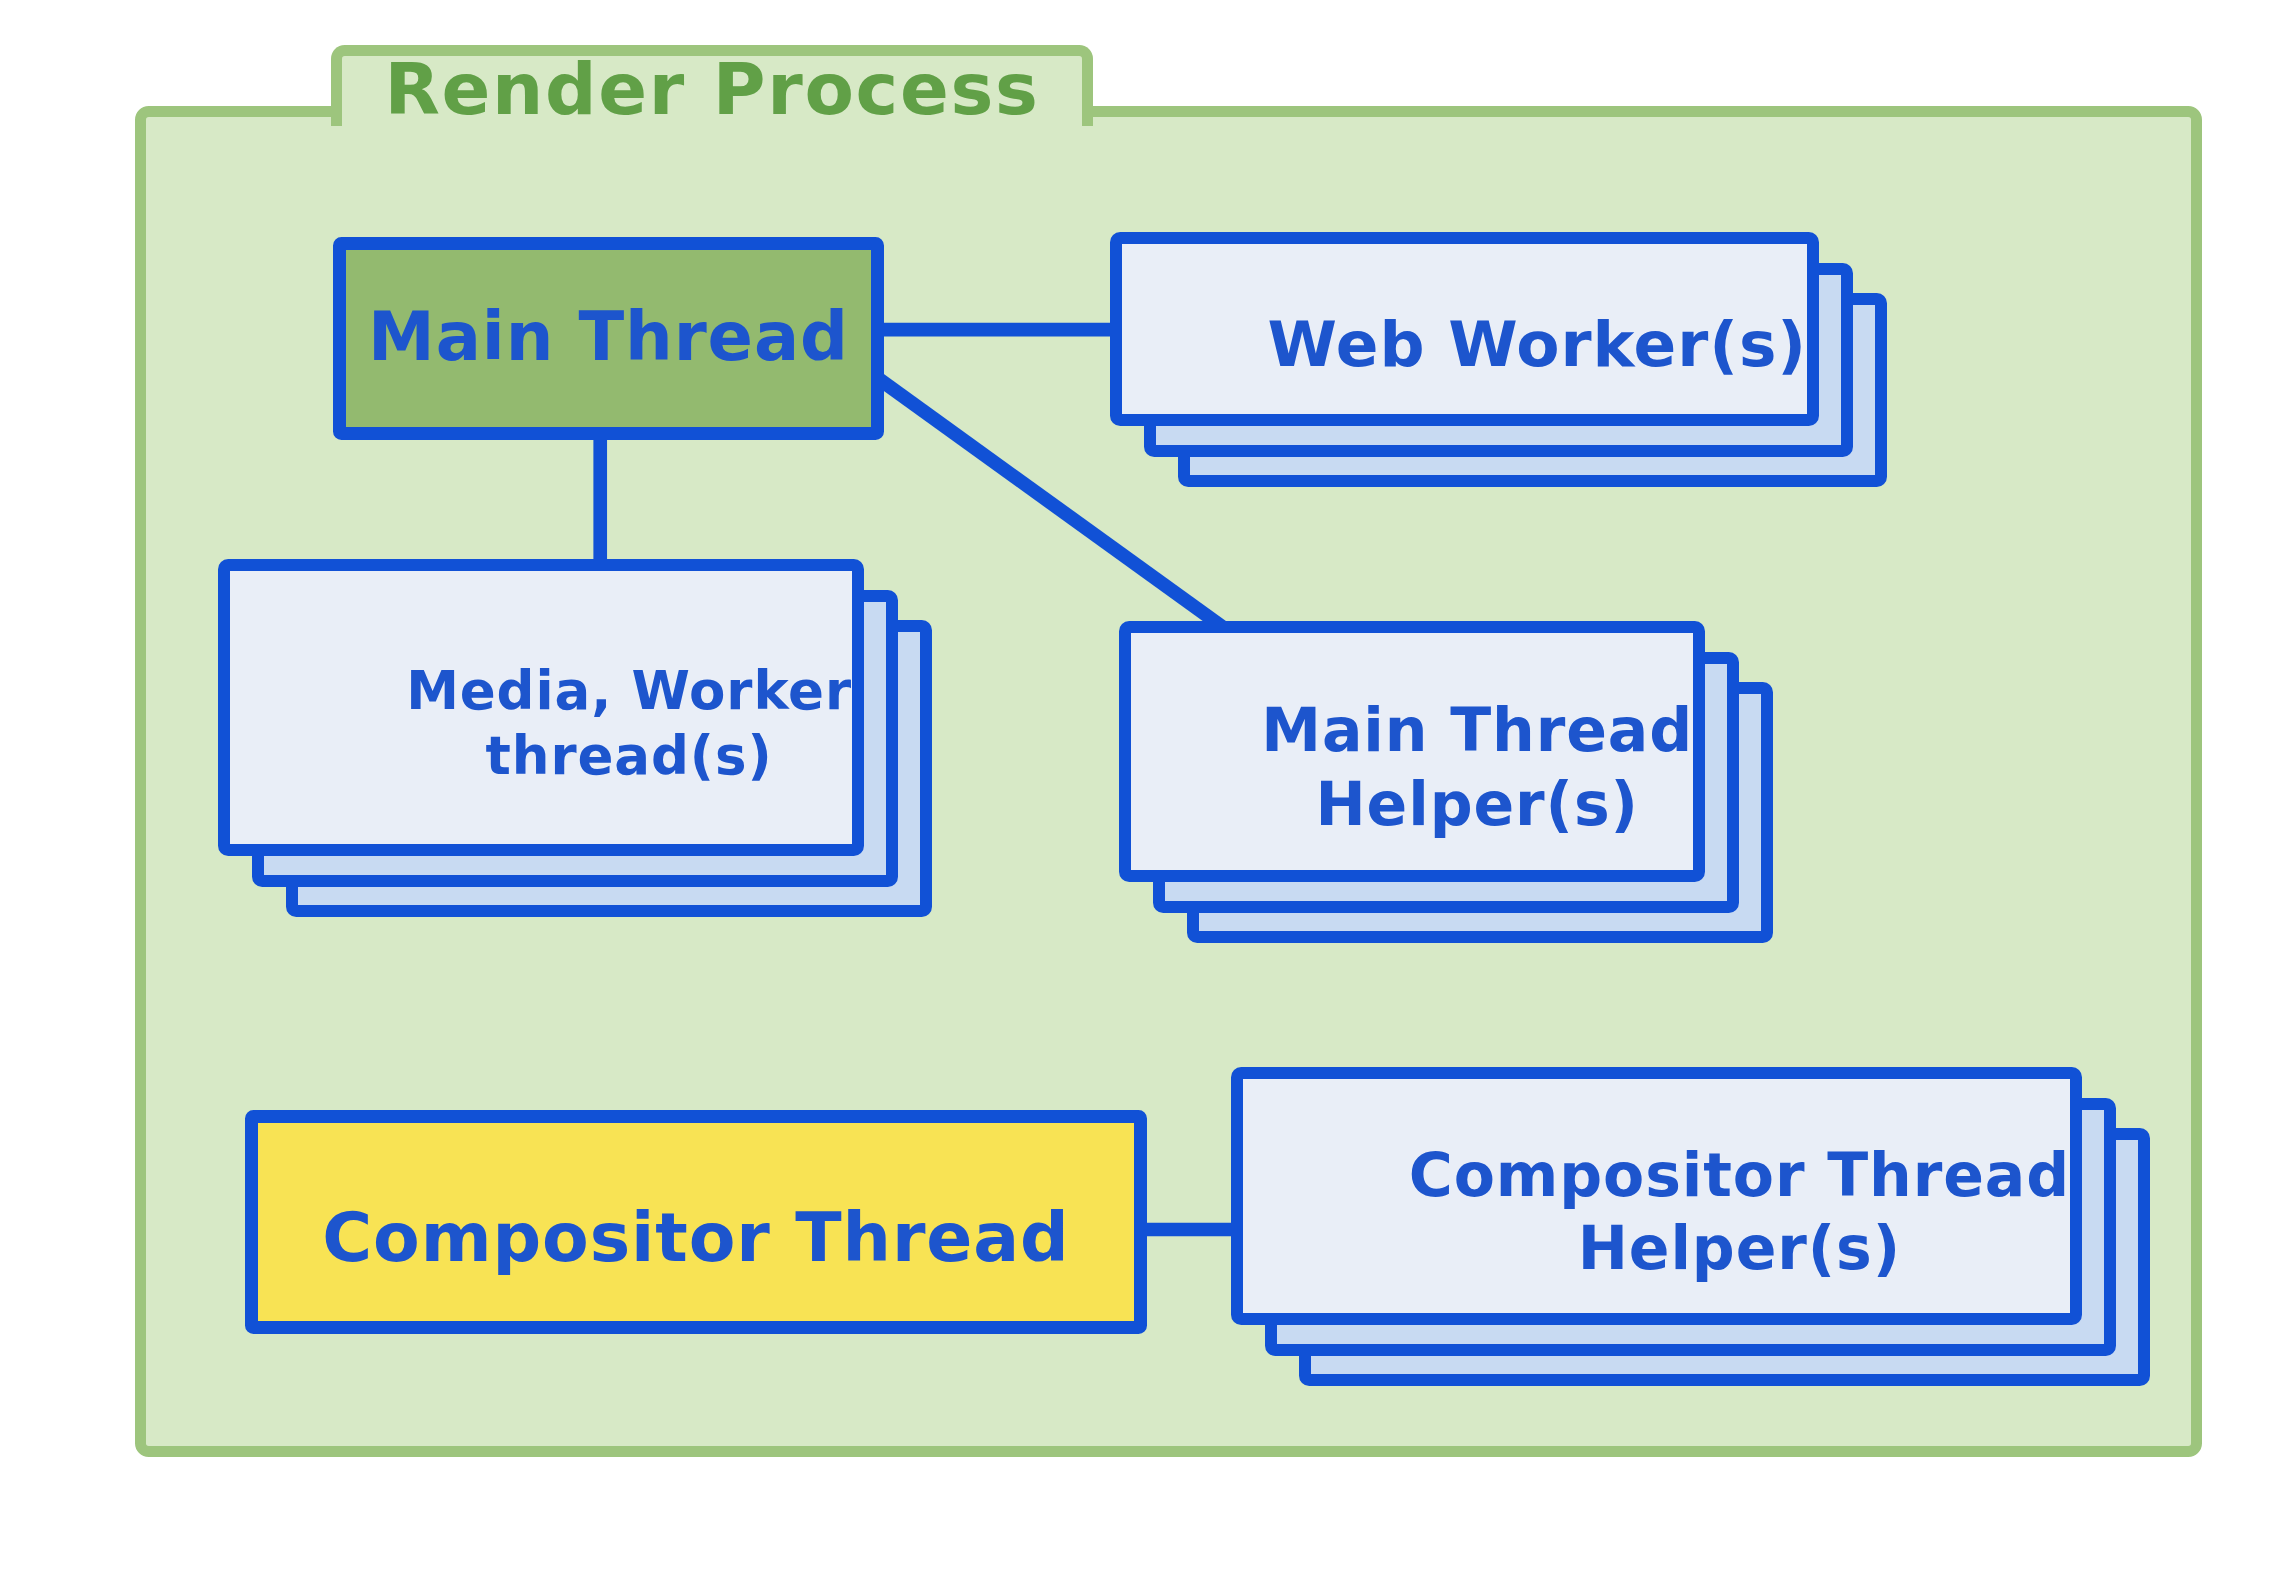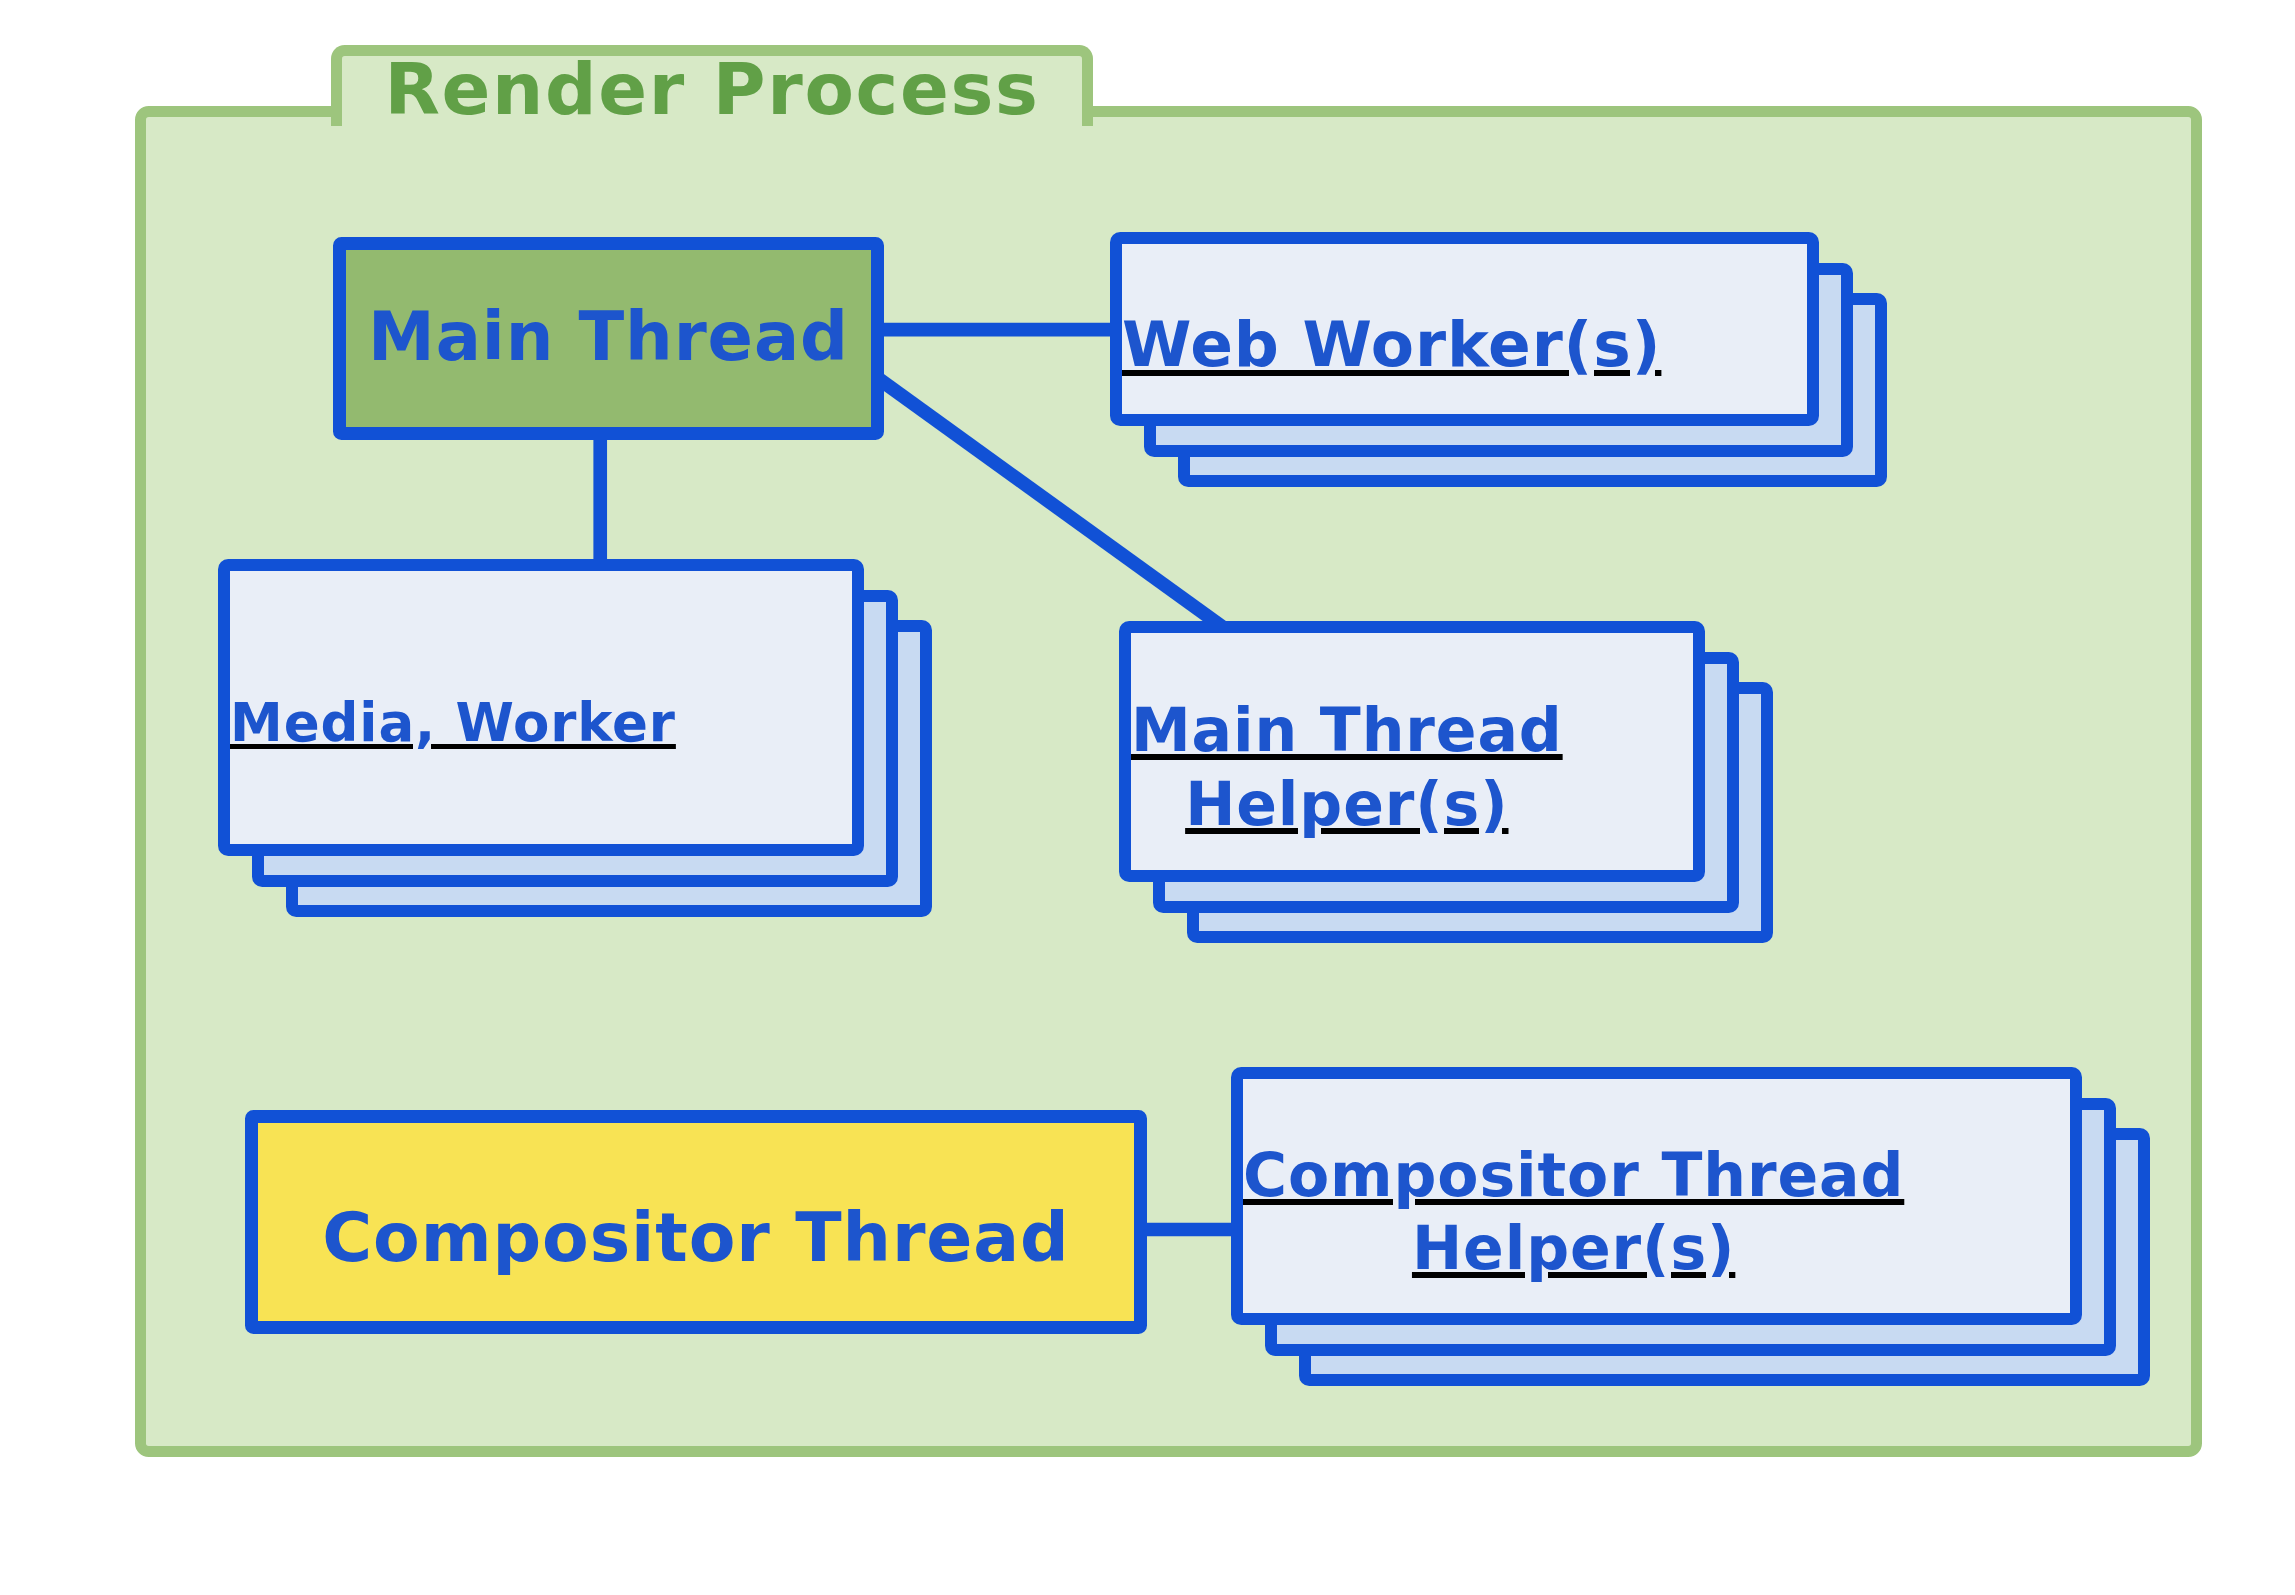--- a/index.html
+++ b/index.html
@@ -70,21 +70,21 @@
   .card{
     position:absolute;left:0;top:0;width:100%;height:100%;
     border:12px solid var(--blue);
     border-radius:10.2px;
     box-sizing:border-box;
   }
   .back1{transform:translate(34px,31px);background:var(--card-back);}
   .back2{transform:translate(68px,61px);background:var(--card-back);}
   .front{
     background:var(--card-front);
-    display:flex;flex-direction:column;align-items:flex-start;justify-content:center;text-decoration:underline;
+    display:flex;flex-direction:column;align-items:flex-end;justify-content:center;
   }
   .stack-web-workers{left:1110px;top:232px;width:709px;height:194px;}
   .stack-media{left:218px;top:559px;width:646px;height:297px;}
   .stack-main-helpers{left:1119px;top:621px;width:586px;height:261px;}
   .stack-comp-helpers{left:1231px;top:1067px;width:851px;height:258px;}
   .label{
     color:var(--text-blue);
     font-weight:bold;
     text-align:center;
     letter-spacing:0.9px;
@@ -125,20 +125,21 @@
       <div class="label label-web-workers">Web Worker(s)</div>
     </div>
   </div>
 
   <div class="stack stack-media">
     <div class="card back2"></div>
     <div class="card back1"></div>
     <div class="card front">
       <div class="label label-media">
         <div>Media, Worker</div>
+        <div>thread(s)</div>
       </div>
     </div>
   </div>
 
   <div class="stack stack-main-helpers">
     <div class="card back2"></div>
     <div class="card back1"></div>
     <div class="card front">
       <div class="label label-main-helpers">
         <div>Main Thread</div>

